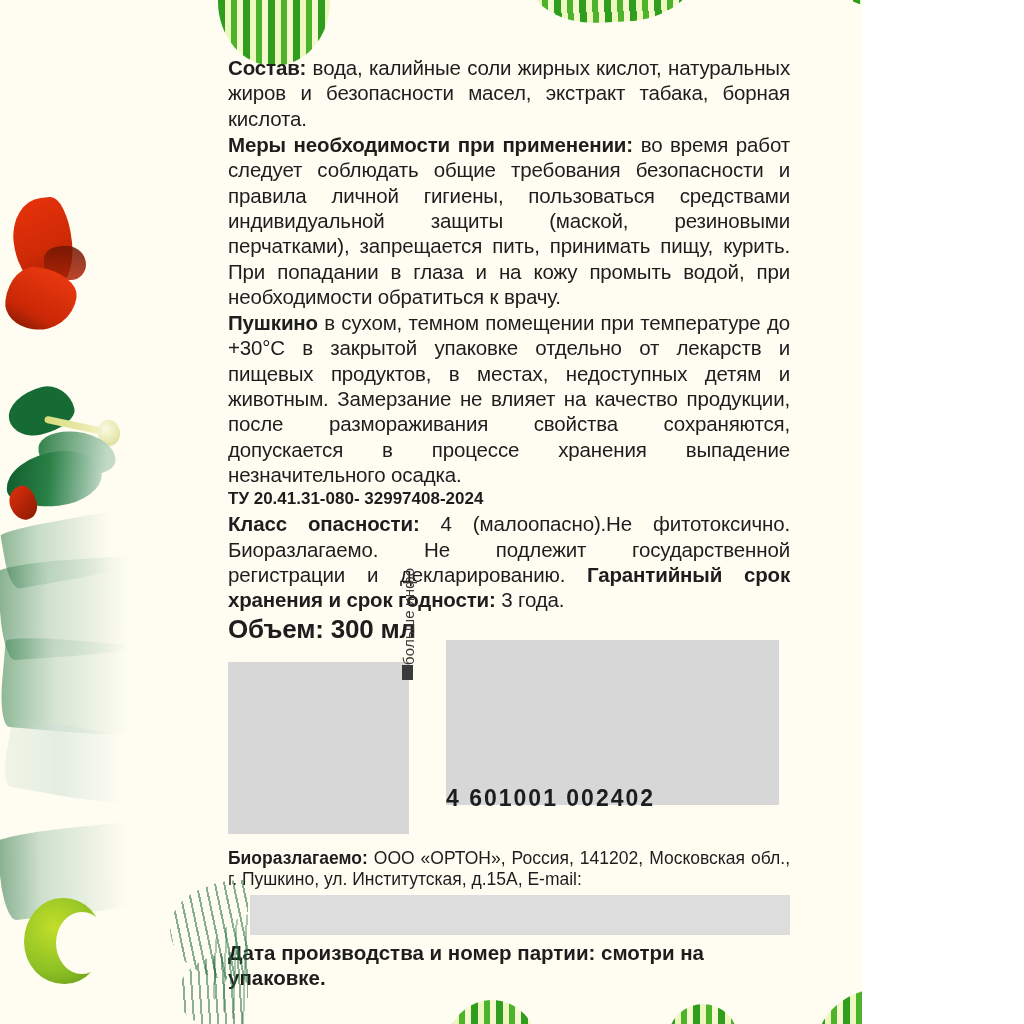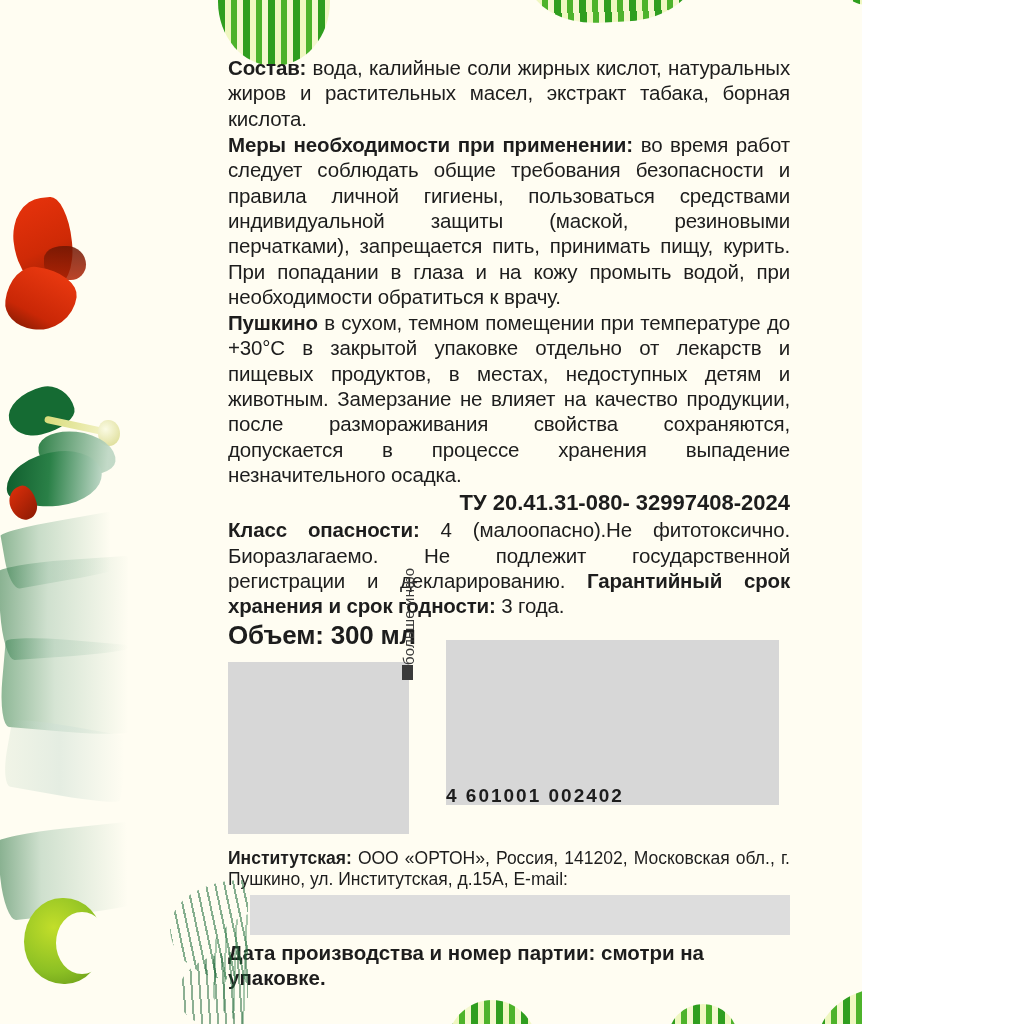--- a/index.html
+++ b/index.html
@@ -138,24 +138,24 @@
     margin:0 0 1px 0;
     font-size:20.5px;
     line-height:1.235;
     text-align:justify;
     text-justify:inter-word;
     letter-spacing:-0.15px;
   }
   b.lead{font-weight:bold;}
   .tu-line{
     margin:2px 0 1px 0;
-    font-size:22px;
+    font-size:17px;
     font-weight:bold;
     line-height:1.235;
-    text-align:right;
+    text-align:left;
   }
   #volume-line{
     margin:2px 0 0 0;
     font-size:26px;
     font-weight:bold;
     line-height:1.1;
     letter-spacing:-0.2px;
     position:relative;
     z-index:3;
   }
@@ -166,21 +166,21 @@
     position:absolute;left:100px;top:607px;width:562px;height:215px;
   }
   .redaction{
     position:absolute;
     background:#d7d7d7;
   }
   #qr-redaction{left:0px;top:55px;width:181px;height:172px;}
   #barcode-redaction{left:218px;top:33px;width:333px;height:165px;}
   #barcode-digits{
     position:absolute;left:218px;top:178px;width:333px;
-    font-size:19px;font-weight:bold;letter-spacing:2px;
+    font-size:23px;font-weight:bold;letter-spacing:2px;
     color:#1d1d1d;white-space:nowrap;
     z-index:1;
   }
   #more-info-caption{
     position:absolute;left:172px;top:58px;
     width:175px;
     transform:rotate(-90deg);
     transform-origin:0 0;
     font-size:15px;color:#3a3a3a;
     white-space:nowrap;
@@ -221,21 +221,21 @@
 
   <div class="stripe-veg" id="veg-top-1"></div>
   <div class="stripe-veg" id="veg-top-2"></div>
   <div class="stripe-veg" id="veg-top-3"></div>
   <div class="stripe-veg" id="veg-bot-1"></div>
   <div class="stripe-veg" id="veg-bot-2"></div>
   <div class="stripe-veg" id="veg-bot-3"></div>
 
   <div id="text-block">
 
-    <p class="para"><b class="lead">Состав:</b><span> вода, калийные соли жирных кислот, натуральных жиров и растительных масел, экстракт табака, борная кислота.</span></p>
+    <p class="para"><b class="lead">Состав:</b><span> вода, калийные соли жирных кислот, натуральных жиров и безопасности масел, экстракт табака, борная кислота.</span></p>
 
     <p class="para"><b class="lead">Меры необходимости при применении:</b><span> во время работ следует соблюдать общие требования безопасности и правила личной гигиены, пользоваться средствами индивидуальной защиты (маской, резиновыми перчатками), запрещается пить, принимать пищу, курить. При попадании в глаза и на кожу промыть водой, при необходимости обратиться к врачу.</span></p>
 
     <p class="para"><b class="lead">Пушкино</b><span> в сухом, темном помещении при температуре до +30°С в закрытой упаковке отдельно от лекарств и пищевых продуктов, в местах, недоступных детям и животным. Замерзание не влияет на качество продукции, после размораживания свойства сохраняются, допускается в процессе хранения выпадение незначительного осадка.</span></p>
 
     <p class="tu-line">ТУ 20.41.31-080- 32997408-2024</p>
 
     <p class="para"><b class="lead">Класс опасности:</b><span> 4 (малоопасно).Не фитотоксично. Биоразлагаемо. Не подлежит государственной регистрации и декларированию. </span><b class="lead">Гарантийный срок хранения и срок годности:</b><span> 3 года.</span></p>
 
     <p id="volume-line"><span>Объем:</span><span class="vol-value"> 300 мл</span></p>
@@ -243,21 +243,21 @@
 
   <div id="codes-row">
     <div class="redaction" id="qr-redaction"></div>
     <div id="barcode-digits">4   601001     002402</div>
     <div class="redaction" id="barcode-redaction"></div>
     <div id="caption-marker"></div>
     <div id="more-info-caption">больше инфо</div>
   </div>
 
   <div id="manufacturer-block">
-    <p id="manufacturer-line"><b class="lead">Институтская:</b><span> ООО «ОРТОН», Россия, 141202, Московская обл., г. Пушкино, ул. Институтская, д.15А, E-mail:</span></p>
+    <p id="manufacturer-line"><b class="lead">Биоразлагаемо:</b><span> ООО «ОРТОН», Россия, 141202, Московская обл., г. Пушкино, ул. Институтская, д.15А, E-mail:</span></p>
     <div id="email-redaction"></div>
     <p id="date-line">Дата производства и номер партии: смотри на упаковке.</p>
   </div>
 </div>
 
 <div id="art-column">
   <div class="art" id="poppy-a"></div>
   <div class="art" id="poppy-c"></div>
   <div class="art" id="poppy-b"></div>
   <div class="art" id="leaf-dark-1"></div>

